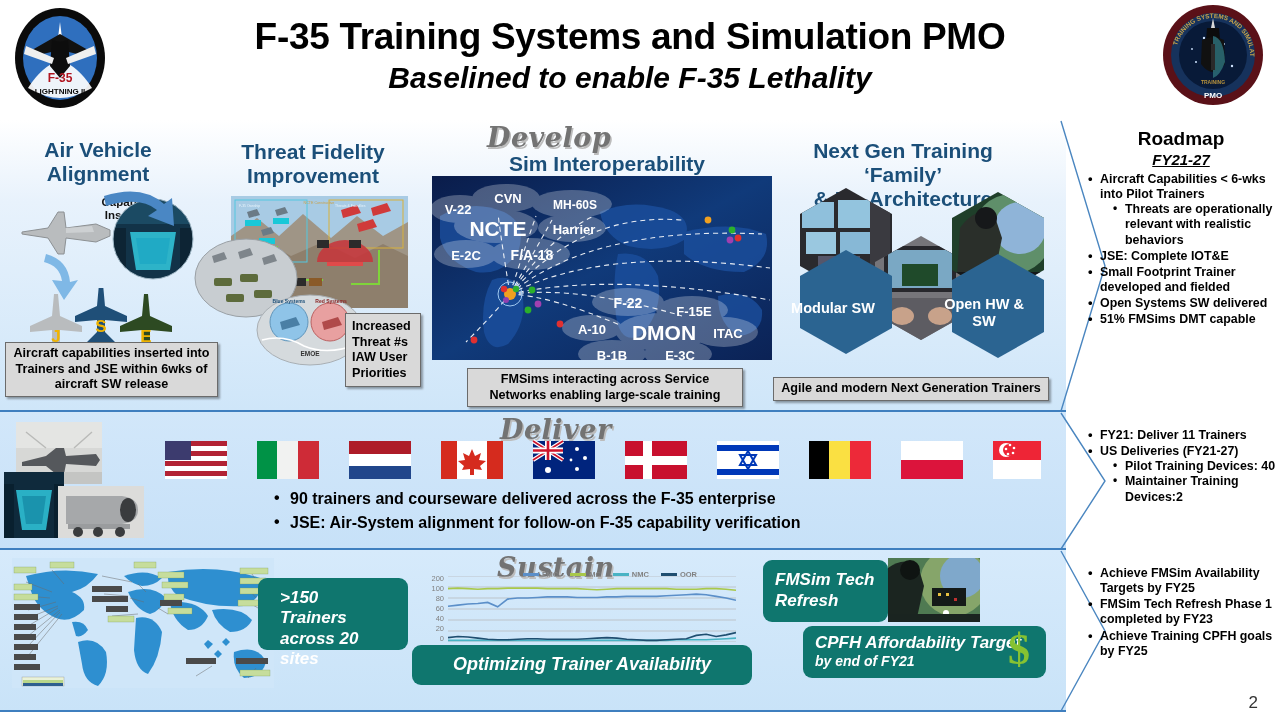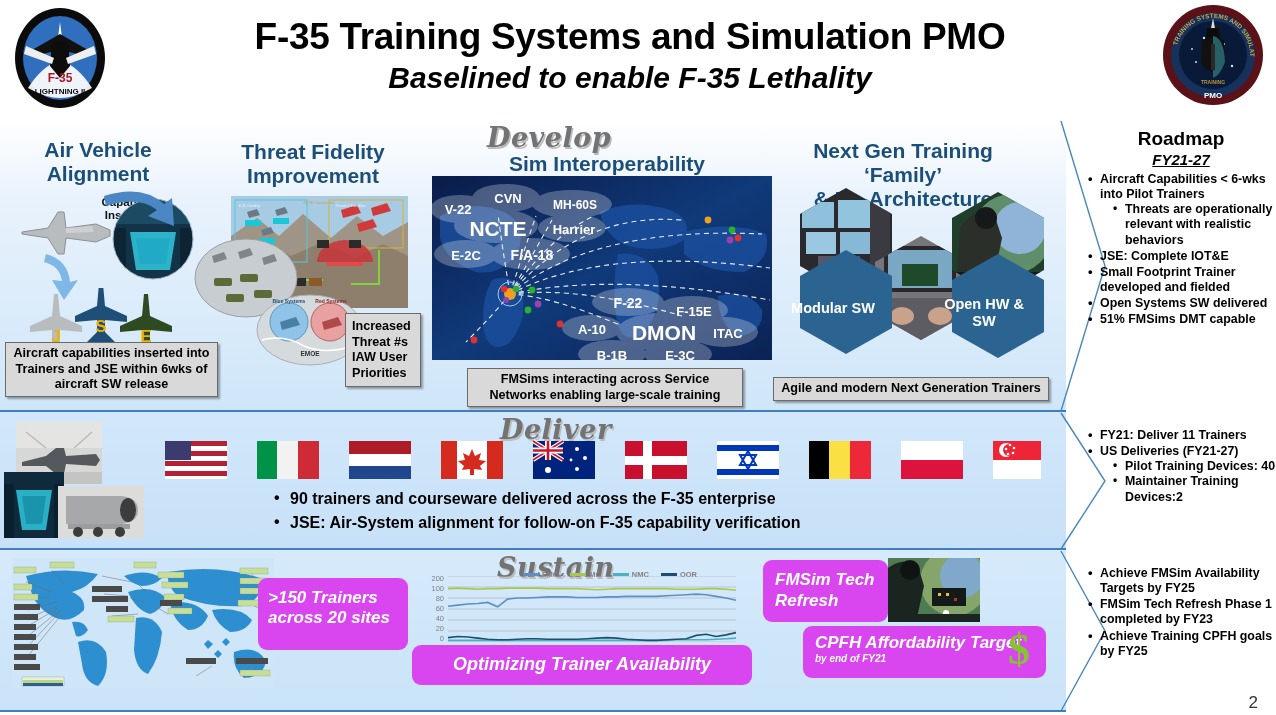--- a/index.html
+++ b/index.html
@@ -78,21 +78,21 @@
 
   
   .grey-box {
     background:#d9d9d9; border:1.5px solid #6b6b6b; color:#000;
     font-size:12.6px; font-weight:bold; text-align:center; line-height:1.24;
     padding:3px 5px; box-shadow:2px 2px 2px rgba(0,0,0,.35);
   }
 
   
   .blue-call {
-    background:#d946ef; color:#fff; border-radius:9px;
+    background:#0f766e; color:#fff; border-radius:9px;
     font-size:17px; font-weight:bold; font-style:italic; line-height:1.2;
     padding:8px 12px;
   }
 
   
   .hex-label {
     position:absolute; color:#fff; font-size:14.5px; font-weight:bold;
     text-align:center; line-height:1.15; z-index:4;
   }
 
@@ -678,21 +678,21 @@
           <rect x="224" y="100" width="32" height="6"></rect>
       </g>
       <g fill="#eaf2d8">
         <rect x="10" y="119" width="42" height="9" stroke="#7a7a7a" stroke-width="0.3"></rect>
         <rect x="11" y="122" width="40" height="3" fill="#b8d68a"></rect>
         <rect x="11" y="125" width="40" height="3" fill="#2f5f8f"></rect>
       </g>
     </g>
   </svg>
 
-  <div class="blue-call" style="position:absolute;left:258px;top:578px;width:150px;height:72px;padding:10px 10px;font-size:17px;">&gt;150 Trainers across 20 sites</div>
+  <div class="blue-call" style="position:absolute;left:258px;top:578px;width:150px;height:72px;padding:10px 22px;font-size:17px;">&gt;150 Trainers across 20 sites</div>
 
   <div class="chart-wrap" style="left:420px;top:570px;width:318px;height:72px;">
     <div class="chart-legend" style="position:absolute;left:80px;top:0px;width:220px;">
       <span class="leg-item">
         <span class="leg-swatch" style="background:#5b8fc9"></span>
         <span>FMC</span>
       </span>
       <span class="leg-item">
         <span class="leg-swatch" style="background:#a8c84a"></span>
         <span>MC</span>
@@ -748,21 +748,21 @@
       </g>
     <g fill="#c03030">
         <rect x="66" y="40" width="3" height="3"></rect>
       </g>
     <circle cx="58" cy="55" r="3" fill="#ffffff"></circle>
     <rect x="0" y="56" width="92" height="8" fill="#1a2420"></rect>
   </svg>
 
   <div class="blue-call" style="position:absolute;left:803px;top:626px;width:243px;height:52px;padding:7px 12px;">
     <div>CPFH Affordability Target</div>
-    <div style="font-size:10px;">by end of FY21</div>
+    <div style="font-size:14px;">by end of FY21</div>
   </div>
   <div style="position:absolute;left:1008px;top:624px;font-size:44px;font-weight:bold;color:#86c232;font-family:'Liberation Serif',serif;">$</div>
 
   <div class="rail rail3">
     <ul class="rail-list">
       <li><span>Achieve FMSim Availability Targets by FY25</span></li>
       <li><span>FMSim Tech Refresh Phase 1 completed by FY23</span></li>
       <li><span>Achieve Training CPFH goals by FY25</span></li>
     </ul>
   </div>

